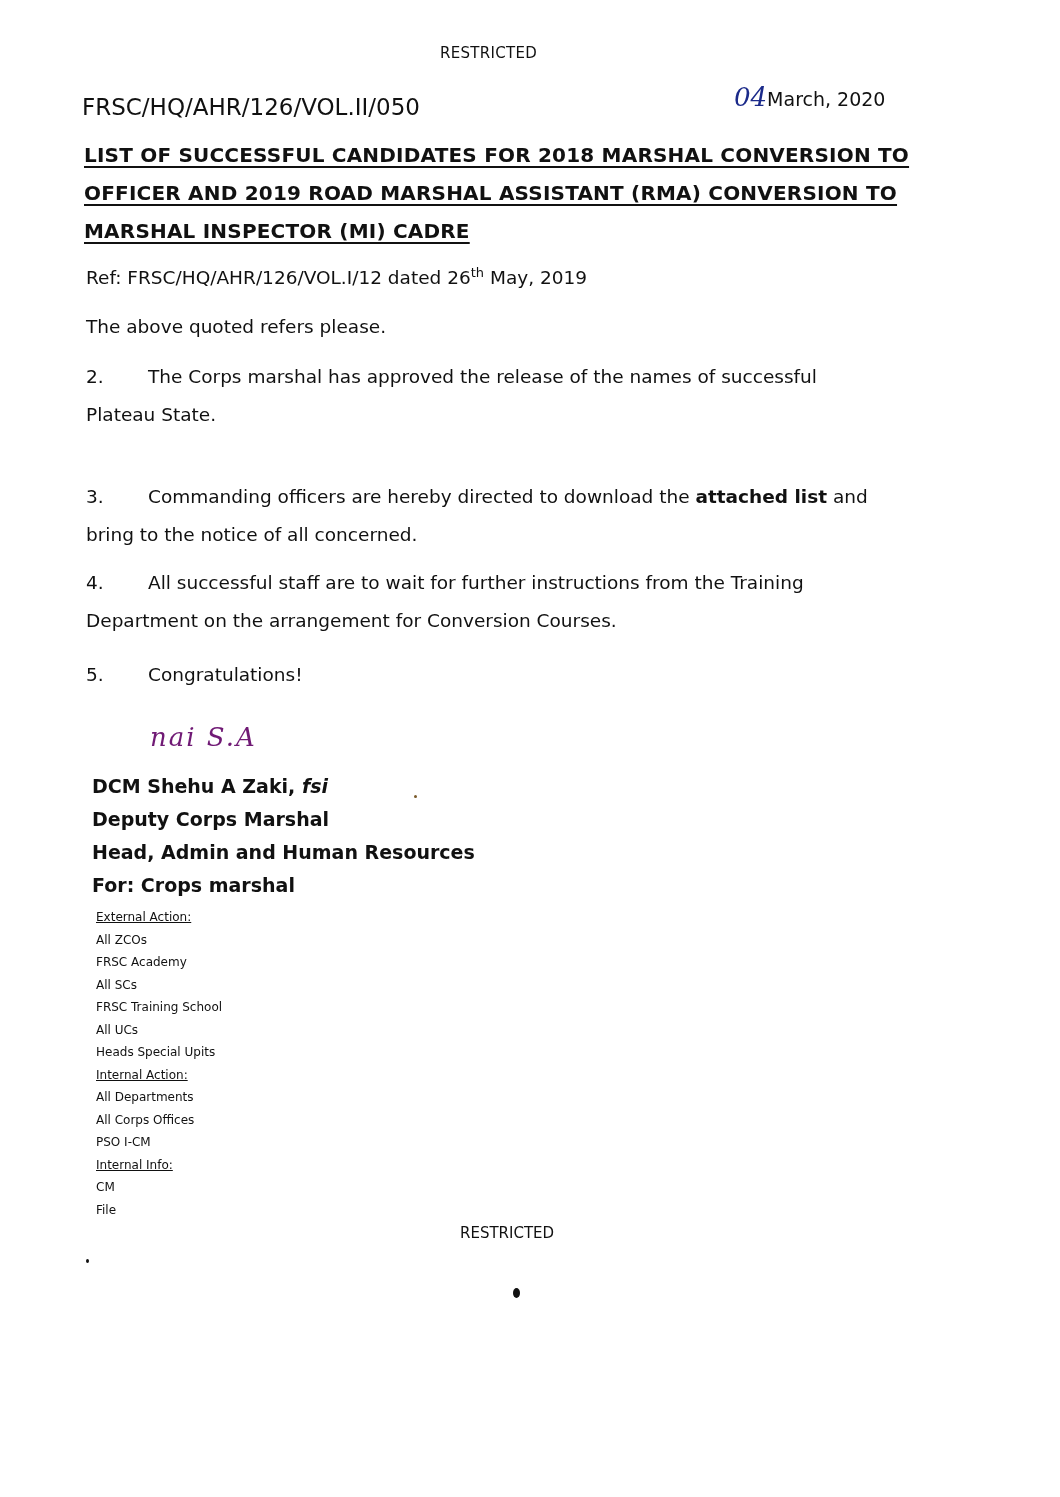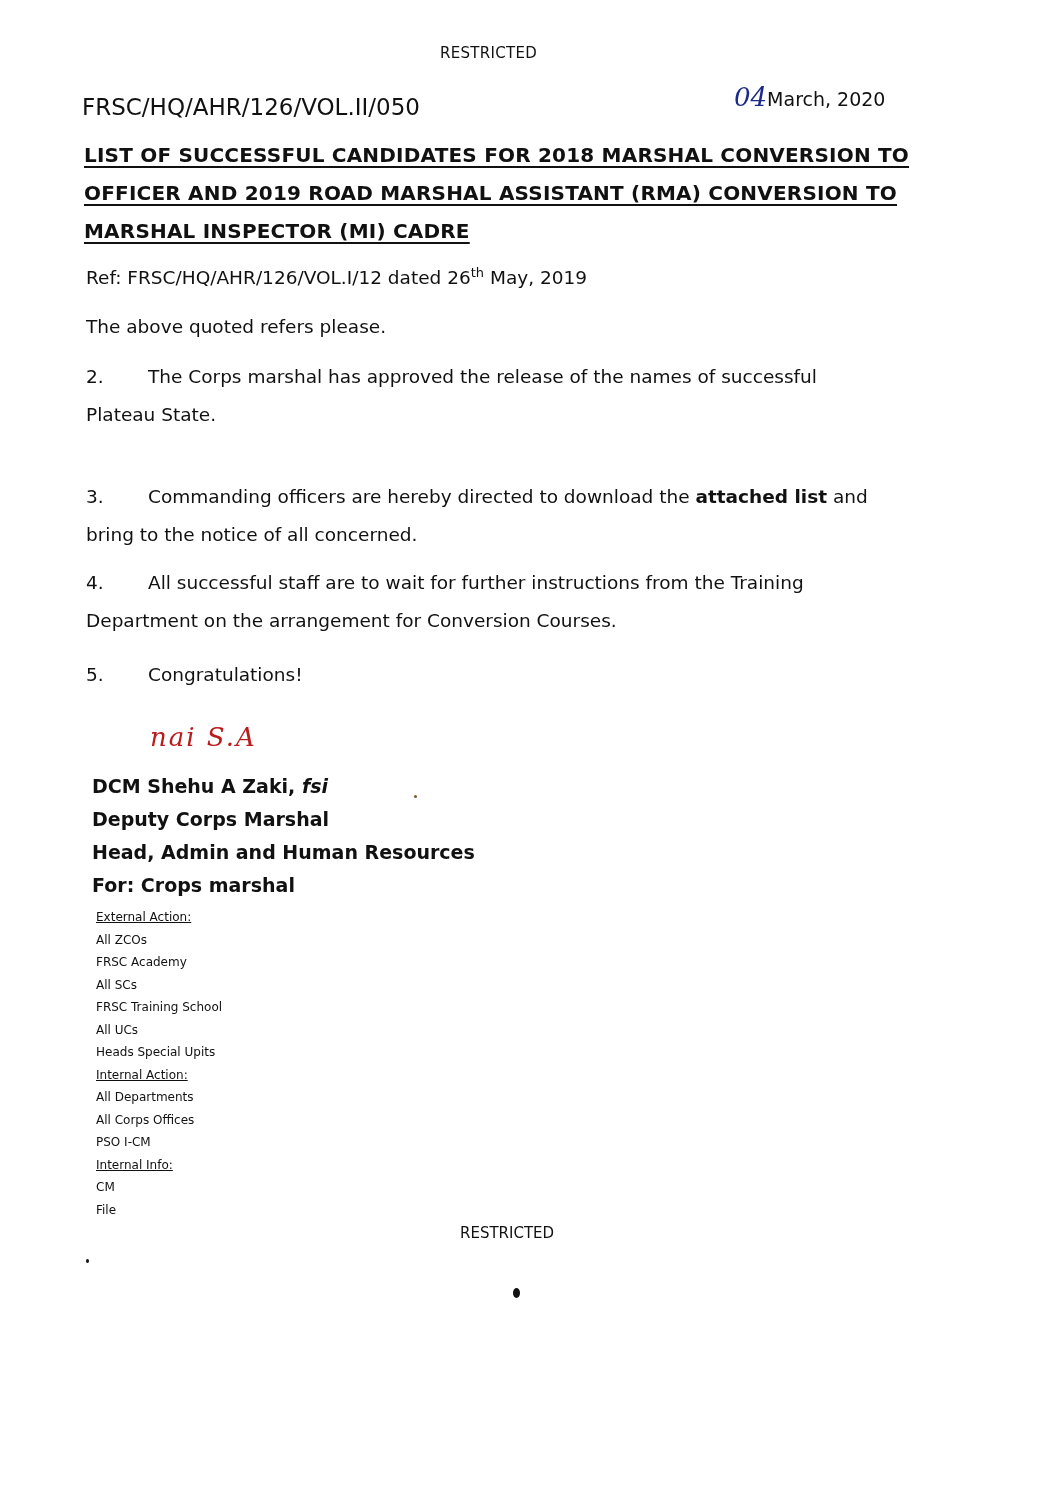--- a/index.html
+++ b/index.html
@@ -16,21 +16,21 @@
       left: 84px; top: 136px; width: 840px;
       font-weight: bold; font-size: 20px; line-height: 38px;
       text-decoration: underline; text-decoration-thickness: 2px; text-underline-offset: 4px;
       letter-spacing: 0.2px;
     }
     .title div { white-space: nowrap; }
     .body { font-size: 18.5px; line-height: 38px; }
     .para { left: 86px; width: 836px; }
     .para .num { display: inline-block; width: 62px; }
     sup { font-size: 13px; }
-    .sig { left: 150px; top: 722px; font-family: "DejaVu Serif", serif; font-style: italic; color: #b91c1c; font-size: 26px; letter-spacing: 2px; }
+    .sig { left: 150px; top: 722px; font-family: "DejaVu Serif", serif; font-style: italic; color: #701a75; font-size: 26px; letter-spacing: 2px; }
     .signatory { left: 92px; top: 770px; font-weight: bold; font-size: 19px; line-height: 33px; }
     .signatory .fsi { font-style: italic; }
     .dist { left: 96px; top: 906px; font-size: 12px; line-height: 22.5px; }
     .dist .hdr { text-decoration: underline; }
     .footer { left: 460px; top: 1224px; font-size: 15px; }
     .dot { background: #111; border-radius: 50%; }
   </style>
 </head>
 <body>
 

